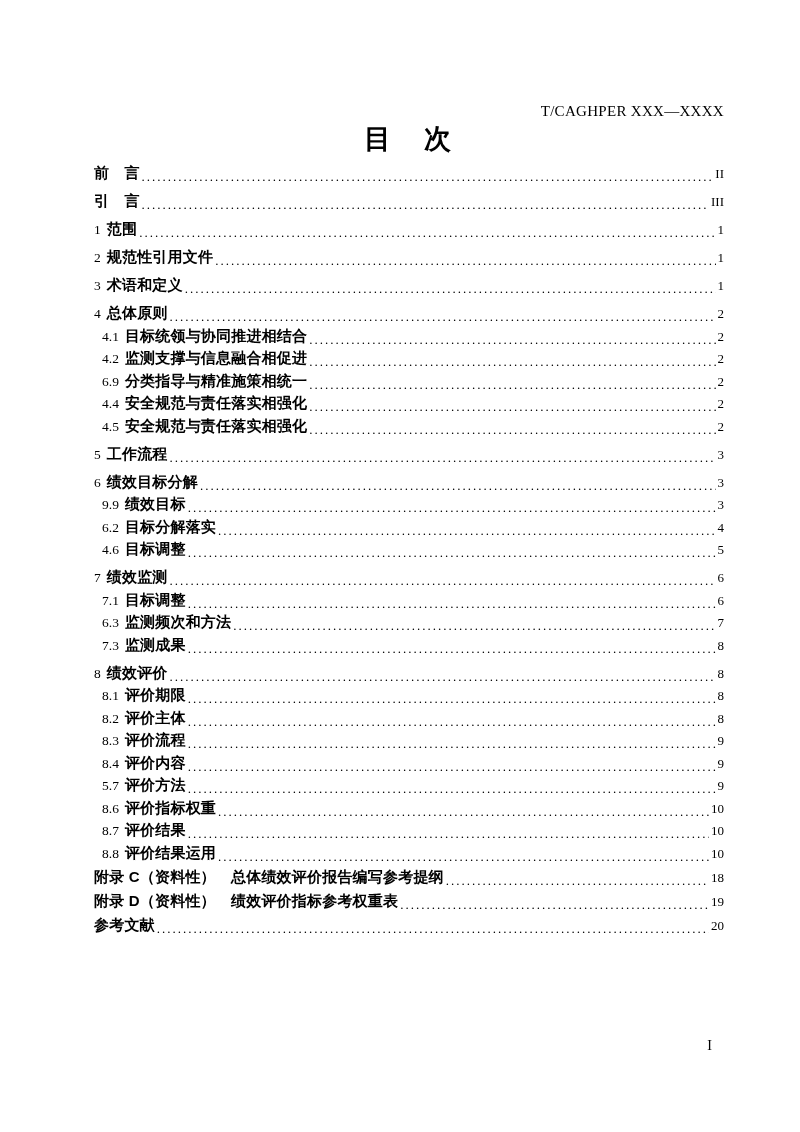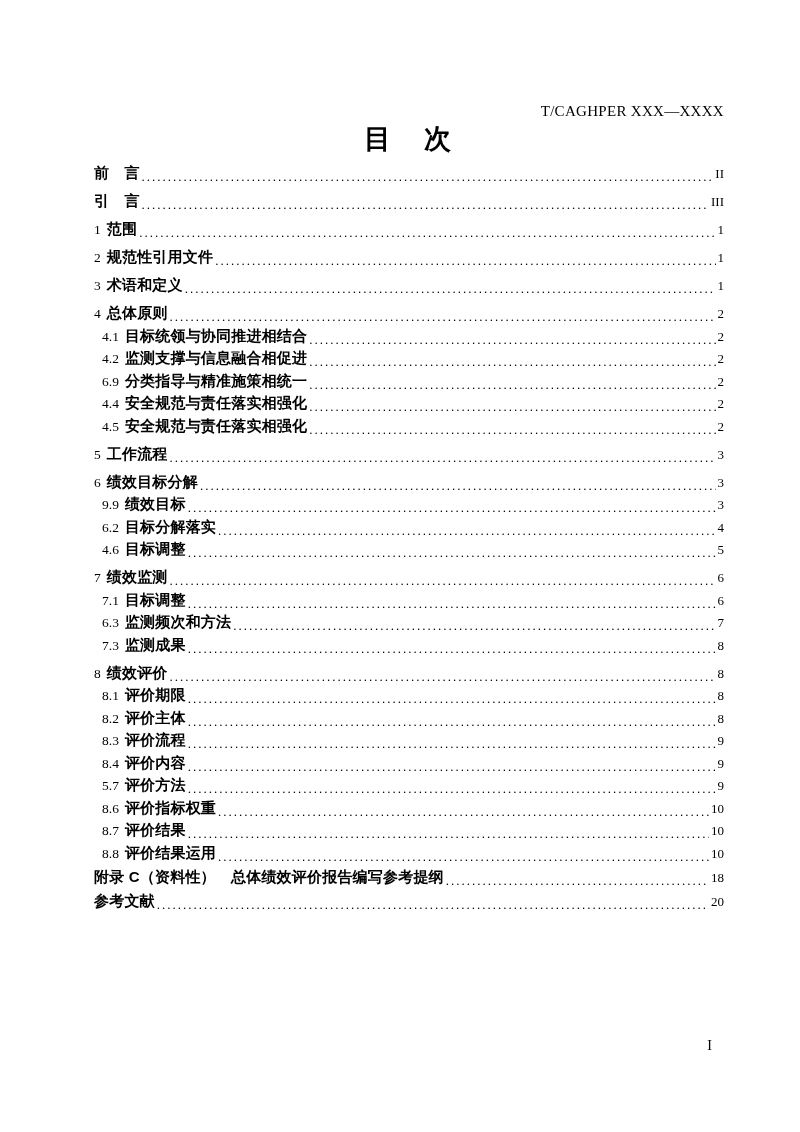--- a/index.html
+++ b/index.html
@@ -273,20 +273,25 @@
           <span class="num">8.8</span>
           <span class="title">评价结果运用</span>
           <span class="dots"></span>
           <span class="pageno">10</span>
         </div>
         <div class="row appendix">
           <span class="title">附录 C（资料性）　总体绩效评价报告编写参考提纲</span>
           <span class="dots"></span>
           <span class="pageno">18</span>
         </div>
+        <div class="row appendix">
+          <span class="title">附录 D（资料性）　绩效评价指标参考权重表</span>
+          <span class="dots"></span>
+          <span class="pageno">19</span>
+        </div>
         <div class="row ref">
           <span class="title">参考文献</span>
           <span class="dots"></span>
           <span class="pageno">20</span>
         </div>
       </div>
   </div>
   <div class="footer-pageno">I</div>
 </div>
 

